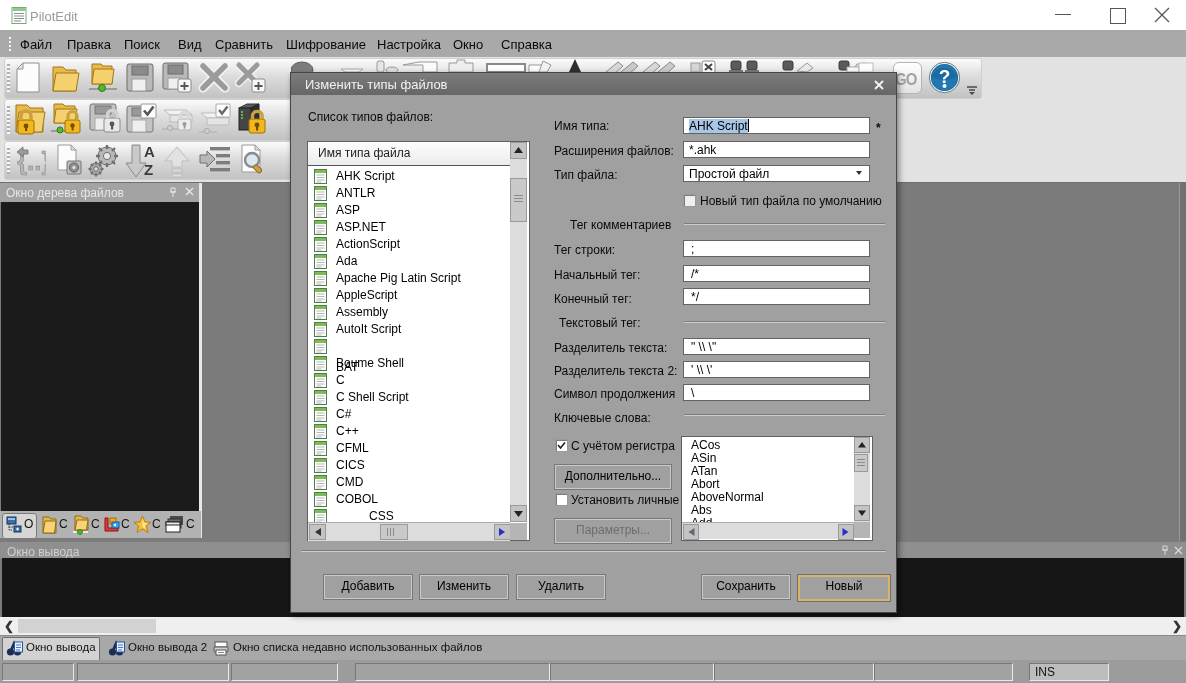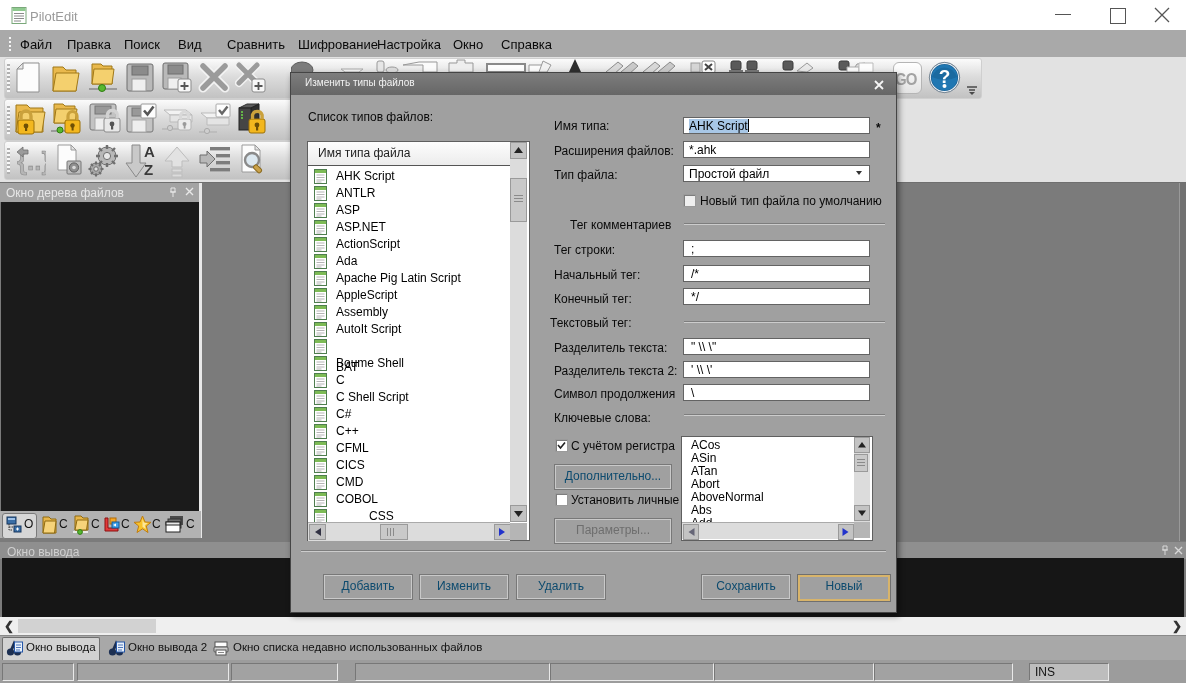--- a/index.html
+++ b/index.html
@@ -25,26 +25,26 @@
 #hthumb{left:18px;top:619px;width:138px;height:14px;background:#d2d2d2;}
 
 #tabrow{left:0;top:635px;width:1186px;height:25px;background:#a8a8a8;border-top:1px solid #8a8a8a;}
 .btab{position:absolute;top:3px;height:21px;font-size:11.5px;color:#111;}
 #tabactive{left:2px;top:637px;width:96px;height:22px;background:#d2d2d2;border:1px solid #6f6f6f;border-bottom-color:#d2d2d2;border-radius:2px 2px 0 0;}
 
 #statusbar{left:0;top:660px;width:1186px;height:23px;background:#9c9c9c;}
 .seg{position:absolute;top:663px;height:16px;background:#a2a2a2;border-top:1px solid #777;border-left:1px solid #777;border-bottom:1px solid #e9e9e9;border-right:1px solid #e9e9e9;}
 
 #dialog{left:290px;top:72px;width:605px;height:539px;background:#a0a0a0;border:1px solid #454545;box-shadow:2px 3px 6px rgba(0,0,0,.45);}
-#dlgtitle{left:0;top:0;width:605px;height:22px;background:linear-gradient(#7d7d7d,#666);color:#f2f2f2;font-size:10px;}
+#dlgtitle{left:0;top:0;width:605px;height:22px;background:linear-gradient(#7d7d7d,#666);color:#f2f2f2;font-size:13px;}
 .dlabel{position:absolute;font-size:12px;color:#0a0a0a;white-space:nowrap;}
 .tb{position:absolute;box-sizing:border-box;background:#fff;border:1px solid #636363;font-size:12px;color:#000;white-space:pre;}
 .hline{position:absolute;height:0;border-top:1px solid #7d7d7d;border-bottom:1px solid #cccccc;}
 .cb{position:absolute;width:11px;height:11px;background:#efefef;border:1px solid #9a9a9a;box-shadow:inset 1px 1px 0 #7d7d7d;}
-.dbtn{position:absolute;height:22px;background:#a0a0a0;border:1px solid #c9c9c9;outline:1px solid #787878;font-size:12px;color:#0c4a6e;text-align:center;line-height:21px;}
+.dbtn{position:absolute;height:22px;background:#a0a0a0;border:1px solid #c9c9c9;outline:1px solid #787878;font-size:12px;color:#000000;text-align:center;line-height:21px;}
 
 #lbox{left:16px;top:68px;width:221px;height:398px;background:#fff;border:1px solid #5f5f5f;}
 #lbhead{position:absolute;left:0;top:0;width:202px;height:23px;background:linear-gradient(#fdfdfd,#ececec);border-bottom:1px solid #555;font-size:12px;color:#222;}
 .li{position:absolute;left:6px;height:17px;font-size:12px;color:#000;white-space:nowrap;}
 .lic{position:absolute;left:0;top:1px;}
 .sbtn{position:absolute;background:#c3c3c3;border:1px solid #9a9a9a;text-align:center;}
 
 svg{display:block;}
 </style>
 </head>
@@ -68,22 +68,22 @@
     <path d="M1 1 L15 15 M15 1 L1 15" stroke="#555" stroke-width="1.3"></path>
   </svg>
 
 <div class="abs" id="menubar"></div>
 <div class="abs" style="left:8px;top:36px;width:4px;height:16px;background-image:radial-gradient(circle,#f5f5f5 40%,transparent 42%);background-size:4px 4px;"></div>
 <div class="abs" id="menuitems" style="top:0;left:0;">
 <span class="mi" style="left:20px;">Файл</span>
 <span class="mi" style="left:67px;">Правка</span>
 <span class="mi" style="left:124px;">Поиск</span>
 <span class="mi" style="left:178px;">Вид</span>
-<span class="mi" style="left:215px;margin-left:12px;">Сравнить</span>
-<span class="mi" style="left:298px;">Шифрование</span>
+<span class="mi" style="left:215px;">Сравнить</span>
+<span class="mi" style="left:286px;">Шифрование</span>
 <span class="mi" style="left:377px;">Настройка</span>
 <span class="mi" style="left:453px;">Окно</span>
 <span class="mi" style="left:501px;">Справка</span>
 </div>
 
 <div class="abs" id="toolband"></div>
 <div class="tbrow" style="left:4px;top:58px;width:976px;height:39px;"></div>
 <div class="tbrow" style="left:4px;top:99px;width:290px;height:40px;"></div>
 <div class="tbrow" style="left:4px;top:141px;width:290px;height:37px;"></div>
 
@@ -697,21 +697,21 @@
 <div class="cb" style="left:392px;top:121px;"></div>
 <div class="dlabel" style="left:409px;top:121px;">Новый тип файла по умолчанию</div>
 <div class="dlabel" style="left:279px;top:145px;">Тег комментариев</div>
 <div class="hline" style="left:393px;top:150px;width:201px;"></div>
 <div class="dlabel" style="left:263px;top:170px;">Тег строки:</div>
 <div class="tb" style="left:392px;top:167px;width:187px;height:17px;padding:1px 0 0 7px;">;</div>
 <div class="dlabel" style="left:263px;top:195px;">Начальный тег:</div>
 <div class="tb" style="left:392px;top:192px;width:187px;height:17px;padding:1px 0 0 7px;">/*</div>
 <div class="dlabel" style="left:263px;top:219px;">Конечный тег:</div>
 <div class="tb" style="left:392px;top:215px;width:187px;height:17px;padding:1px 0 0 7px;">*/</div>
-<div class="dlabel" style="left:259px;top:243px;">Текстовый тег:</div>
+<div class="dlabel" style="left:268px;top:243px;">Текстовый тег:</div>
 <div class="hline" style="left:393px;top:248px;width:201px;"></div>
 <div class="dlabel" style="left:263px;top:268px;">Разделитель текста:</div>
 <div class="tb" style="left:392px;top:265px;width:187px;height:17px;padding:1px 0 0 7px;">" \\ \"</div>
 <div class="dlabel" style="left:263px;top:291px;">Разделитель текста 2:</div>
 <div class="tb" style="left:392px;top:288px;width:187px;height:17px;padding:1px 0 0 7px;">' \\ \'</div>
 <div class="dlabel" style="left:263px;top:314px;">Символ продолжения</div>
 <div class="tb" style="left:392px;top:311px;width:187px;height:17px;padding:1px 0 0 7px;">\</div>
 <div class="dlabel" style="left:263px;top:338px;">Ключевые слова:</div>
 <div class="hline" style="left:393px;top:341px;width:201px;"></div>
 <div class="cb" style="left:264px;top:366px;background:#fff;">

